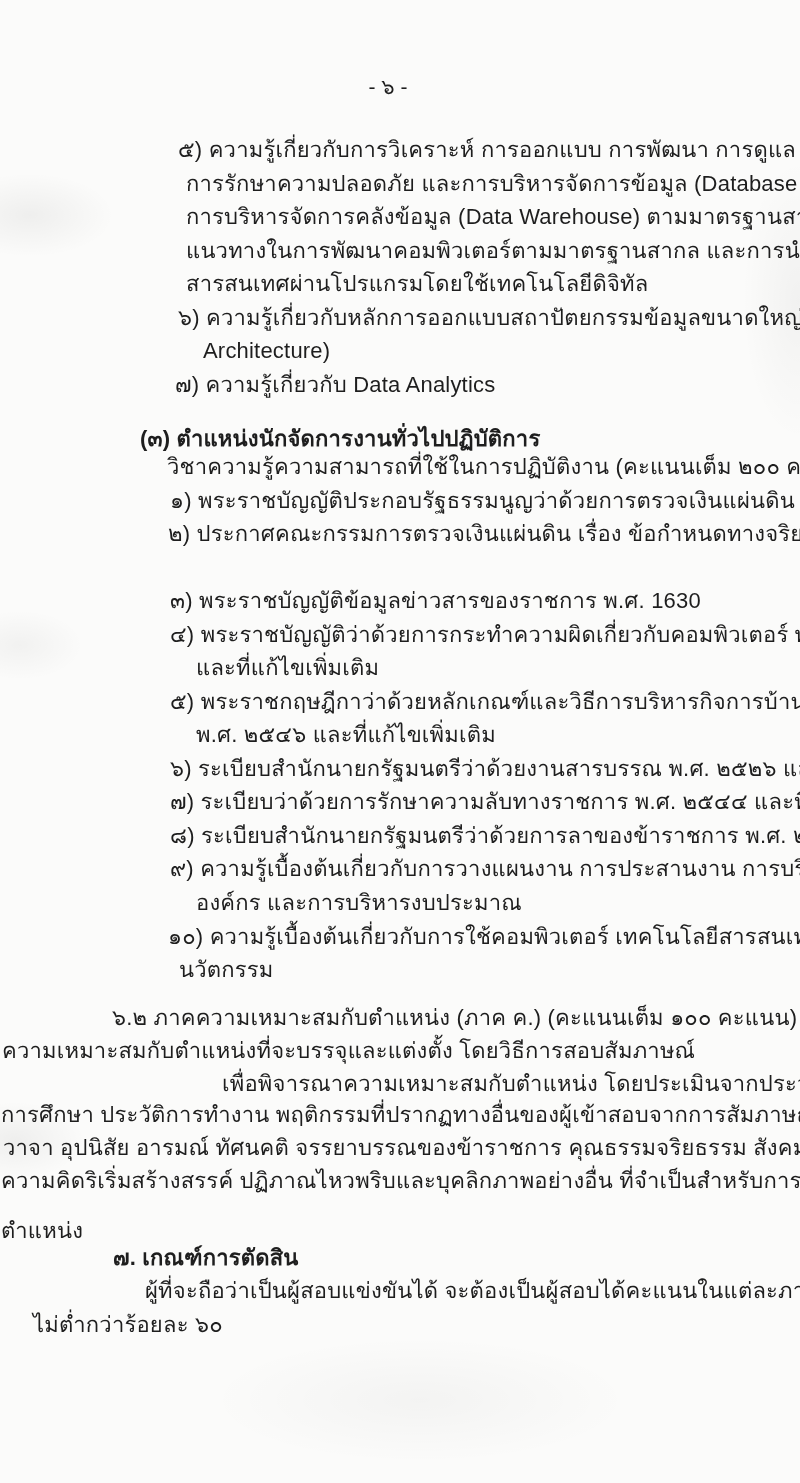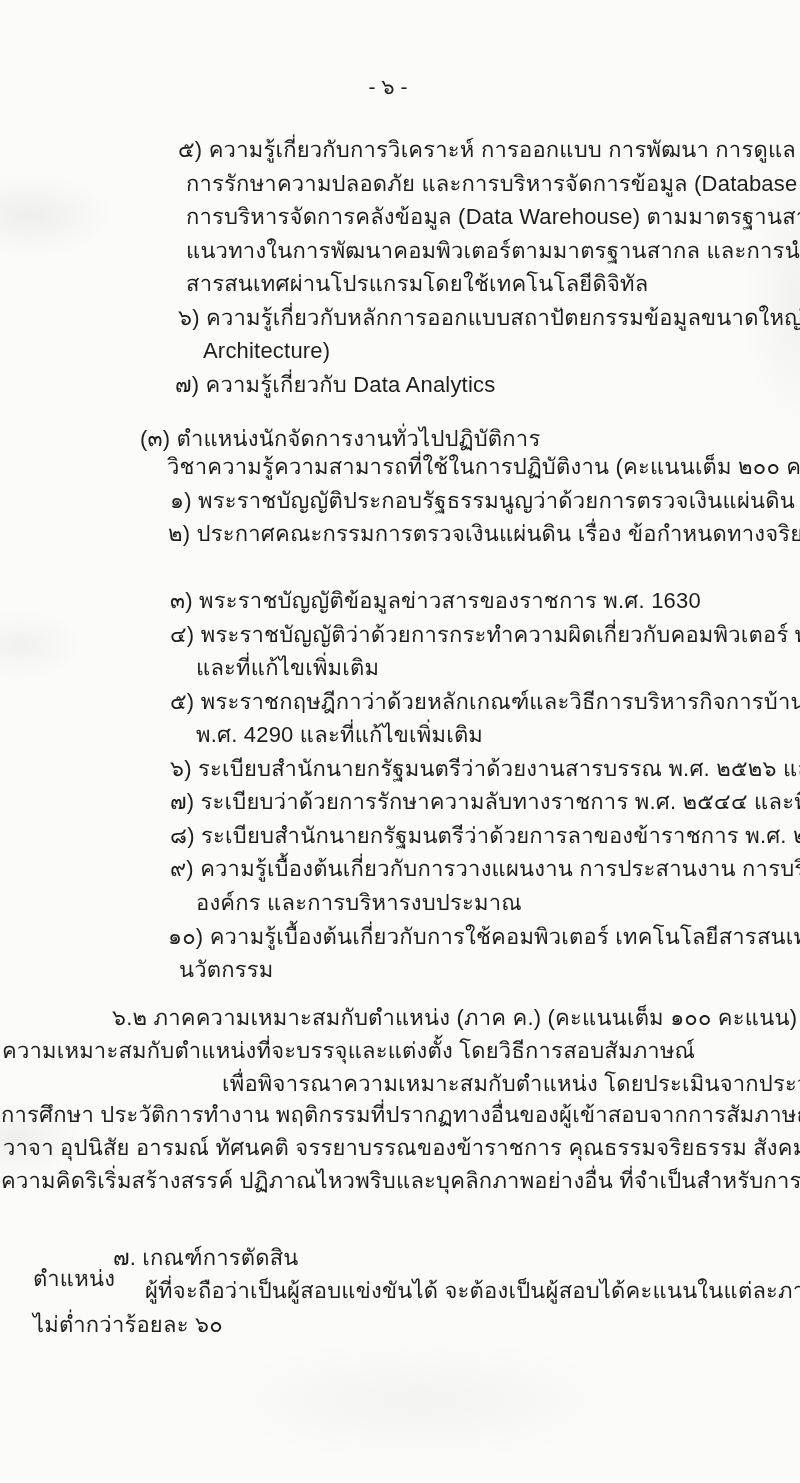--- a/index.html
+++ b/index.html
@@ -28,21 +28,21 @@
       radial-gradient(ellipse 80px 200px at 798px 300px, rgba(0,0,0,0.04), transparent 70%);
     pointer-events: none;
   }
   .ln {
     position: absolute;
     white-space: nowrap;
     font-size: 22px;
     line-height: 30px;
     letter-spacing: 0.2px;
   }
-  .b { font-weight: 400; }
+  .b { font-weight: 700; }
   .pn {
     position: absolute;
     width: 120px;
     text-align: center;
     font-size: 21px;
   }
 </style>
 </head>
 <body>
 
@@ -60,35 +60,35 @@
   <div class="ln" style="left:175px; top:370px;">๗) ความรู้เกี่ยวกับ Data Analytics</div>
 
   <div class="ln b" style="left:140px; top:424px;">(๓) ตำแหน่งนักจัดการงานทั่วไปปฏิบัติการ</div>
   <div class="ln" style="left:167px; top:452px;">วิชาความรู้ความสามารถที่ใช้ในการปฏิบัติงาน (คะแนนเต็ม ๒๐๐ คะแนน)</div>
   <div class="ln" style="left:170px; top:486px;">๑) พระราชบัญญัติประกอบรัฐธรรมนูญว่าด้วยการตรวจเงินแผ่นดิน พ.ศ. ๒๕๖๑</div>
   <div class="ln" style="left:168px; top:519px;">๒) ประกาศคณะกรรมการตรวจเงินแผ่นดิน เรื่อง ข้อกำหนดทางจริยธรรมเจ้าหน้าที่</div>
   <div class="ln" style="left:170px; top:586px;">๓) พระราชบัญญัติข้อมูลข่าวสารของราชการ พ.ศ. 1630</div>
   <div class="ln" style="left:170px; top:620px;">๔) พระราชบัญญัติว่าด้วยการกระทำความผิดเกี่ยวกับคอมพิวเตอร์ พ.ศ. ๒๕๕๐</div>
   <div class="ln" style="left:196px; top:653px;">และที่แก้ไขเพิ่มเติม</div>
   <div class="ln" style="left:170px; top:687px;">๕) พระราชกฤษฎีกาว่าด้วยหลักเกณฑ์และวิธีการบริหารกิจการบ้านเมืองที่ดี</div>
-  <div class="ln" style="left:196px; top:720px;">พ.ศ. 4290 และที่แก้ไขเพิ่มเติม</div>
+  <div class="ln" style="left:196px; top:720px;">พ.ศ. ๒๕๔๖ และที่แก้ไขเพิ่มเติม</div>
   <div class="ln" style="left:170px; top:754px;">๖) ระเบียบสำนักนายกรัฐมนตรีว่าด้วยงานสารบรรณ พ.ศ. ๒๕๒๖ และที่แก้ไขเพิ่มเติม</div>
   <div class="ln" style="left:170px; top:787px;">๗) ระเบียบว่าด้วยการรักษาความลับทางราชการ พ.ศ. ๒๕๔๔ และที่แก้ไขเพิ่มเติม</div>
   <div class="ln" style="left:170px; top:821px;">๘) ระเบียบสำนักนายกรัฐมนตรีว่าด้วยการลาของข้าราชการ พ.ศ. ๒๕๕๕</div>
   <div class="ln" style="left:170px; top:854px;">๙) ความรู้เบื้องต้นเกี่ยวกับการวางแผนงาน การประสานงาน การบริหารจัดการภายใน</div>
   <div class="ln" style="left:196px; top:888px;">องค์กร และการบริหารงบประมาณ</div>
   <div class="ln" style="left:168px; top:922px;">๑๐) ความรู้เบื้องต้นเกี่ยวกับการใช้คอมพิวเตอร์ เทคโนโลยีสารสนเทศ ดิจิทัล และ</div>
   <div class="ln" style="left:179px; top:955px;">นวัตกรรม</div>
 
   <div class="ln" style="left:112px; top:1003px;">๖.๒ ภาคความเหมาะสมกับตำแหน่ง (ภาค ค.) (คะแนนเต็ม ๑๐๐ คะแนน) ทดสอบ</div>
   <div class="ln" style="left:2px; top:1036px;">ความเหมาะสมกับตำแหน่งที่จะบรรจุและแต่งตั้ง โดยวิธีการสอบสัมภาษณ์</div>
 
   <div class="ln" style="left:222px; top:1069px;">เพื่อพิจารณาความเหมาะสมกับตำแหน่ง โดยประเมินจากประวัติส่วนตัว ประวัติ</div>
   <div class="ln" style="left:1px; top:1100px;">การศึกษา ประวัติการทำงาน พฤติกรรมที่ปรากฏทางอื่นของผู้เข้าสอบจากการสัมภาษณ์ ประสบการณ์ ท่วงที</div>
   <div class="ln" style="left:3px; top:1133px;">วาจา อุปนิสัย อารมณ์ ทัศนคติ จรรยาบรรณของข้าราชการ คุณธรรมจริยธรรม สังคมและสิ่งแวดล้อม</div>
   <div class="ln" style="left:1px; top:1166px;">ความคิดริเริ่มสร้างสรรค์ ปฏิภาณไหวพริบและบุคลิกภาพอย่างอื่น ที่จำเป็นสำหรับการปฏิบัติงานเฉพาะ</div>
-  <div class="ln" style="left:1px; top:1264px;margin-left:32px;">ตำแหน่ง</div>
+  <div class="ln" style="left:1px; top:1216px;">ตำแหน่ง</div>
 
   <div class="ln b" style="left:113px; top:1243px;">๗. เกณฑ์การตัดสิน</div>
   <div class="ln" style="left:145px; top:1276px;">ผู้ที่จะถือว่าเป็นผู้สอบแข่งขันได้ จะต้องเป็นผู้สอบได้คะแนนในแต่ละภาคตามหลักสูตร</div>
   <div class="ln" style="left:1px; top:1310px;padding-left:32px;">ไม่ต่ำกว่าร้อยละ ๖๐</div>
 
 </div>
 
 </body></html>

